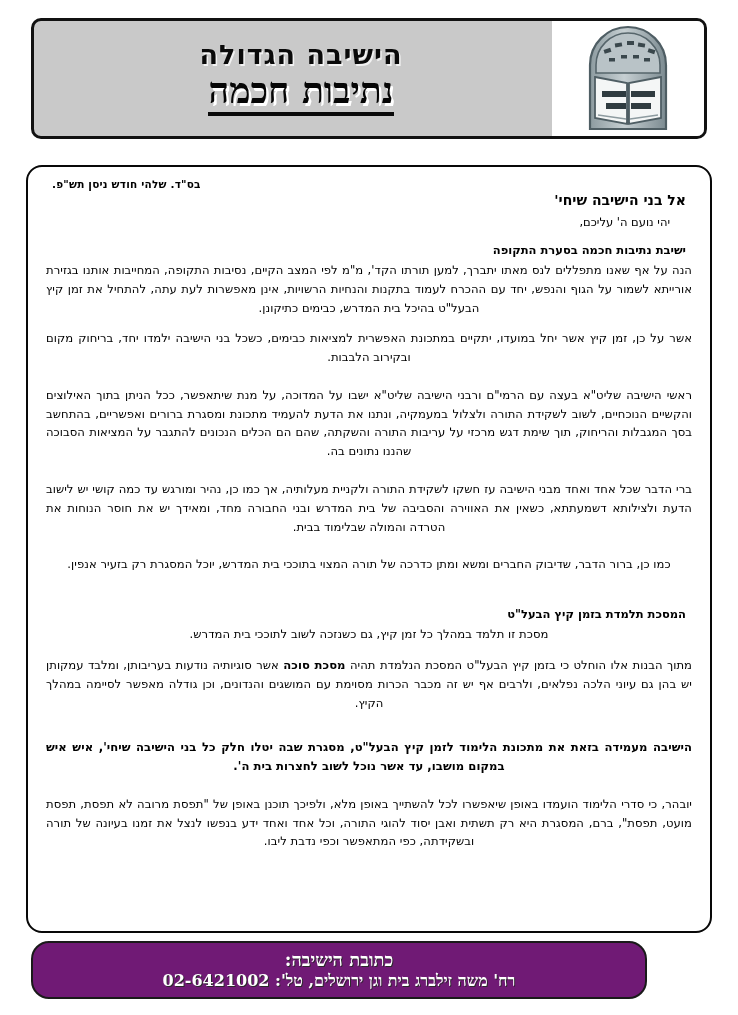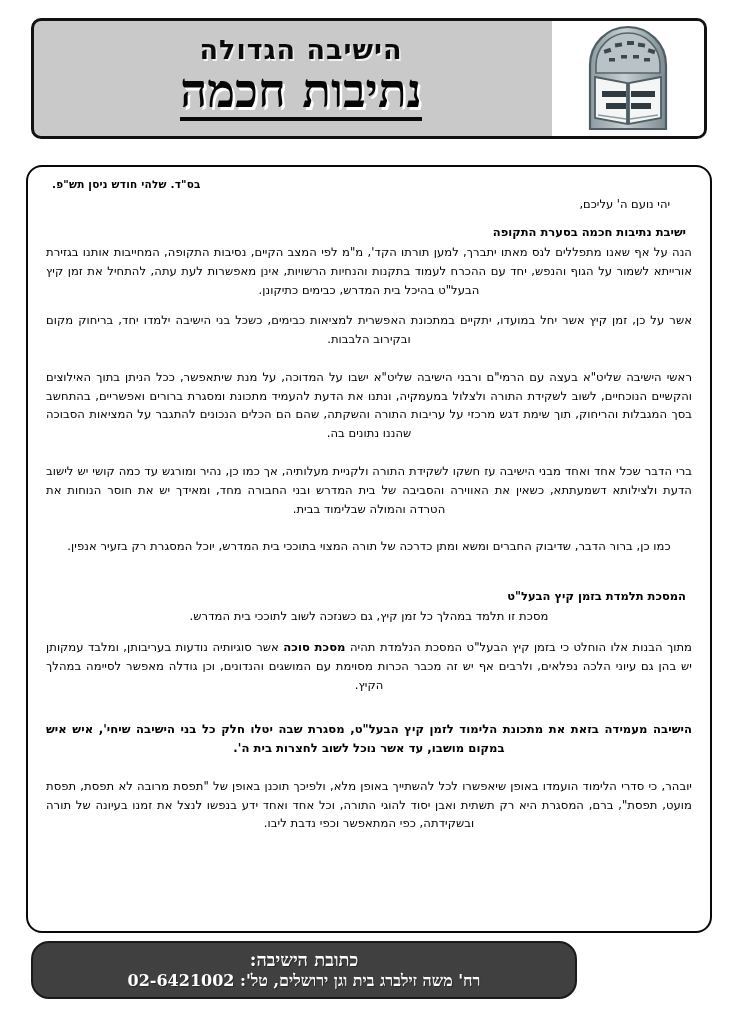--- a/index.html
+++ b/index.html
@@ -55,21 +55,21 @@
     font-size: 27px;
     letter-spacing: 1px;
     line-height: 1.05;
     color: #0a0a0a;
     text-shadow: 1.5px 1.5px 0 #f2f2f2;
     margin-bottom: 2px;
   }
   .yeshiva-name {
     font-family: "DejaVu Serif", "Liberation Serif", serif;
     font-weight: bold;
-    font-size: 47px;
+    font-size: 36px;
     line-height: 1.05;
     color: #060606;
     text-shadow: 2.5px 2.5px 0 #ffffff;
     display: inline-block;
     padding-bottom: 2px;
     border-bottom: 4px solid #0a0a0a;
   }
 
   
   .logo-wrap {
@@ -140,24 +140,24 @@
   }
   .b { font-weight: bold; }
   .spacer-sm { height: 7px; }
   .spacer-md { height: 14px; }
 
   
   .footer {
     position: absolute;
     left: 31px;
     bottom: 16px;
-    width: 546px;
+    width: 616px;
     height: 58px;
     box-sizing: border-box;
-    background: #404040;
+    background: #701a75;
     border: 2.5px solid #1a1a1a;
     border-radius: 18px;
     display: flex;
     flex-direction: column;
     align-items: center;
     justify-content: center;
     color: #ffffff;
   }
   .footer-title {
     font-family: "DejaVu Serif", "Liberation Serif", serif;
@@ -228,20 +228,21 @@
         </svg>
       </div>
 
     </div>
   </div>
 
   <div class="content">
 
     <div class="bsd-row">בס"ד. שלהי חודש ניסן תש"פ.</div>
 
+    <div class="letter-title">אל בני הישיבה שיחי'</div>
 
     <div class="salutation">יהי נועם ה' עליכם,</div>
 
     <div class="sec-head">ישיבת נתיבות חכמה בסערת התקופה</div>
 
     <p class="body">הנה על אף שאנו מתפללים לנס מאתו יתברך, למען תורתו הקד', מ"מ לפי המצב הקיים, נסיבות התקופה, המחייבות אותנו בגזירת אורייתא לשמור על הגוף והנפש, יחד עם ההכרח לעמוד בתקנות והנחיות הרשויות, אינן מאפשרות לעת עתה, להתחיל את זמן קיץ הבעל"ט בהיכל בית המדרש, כבימים כתיקונן.</p>
 
     <p class="body">אשר על כן, זמן קיץ אשר יחל במועדו, יתקיים במתכונת האפשרית למציאות כבימים, כשכל בני הישיבה ילמדו יחד, בריחוק מקום ובקירוב הלבבות.</p>
 
     <div class="spacer-sm"></div>

